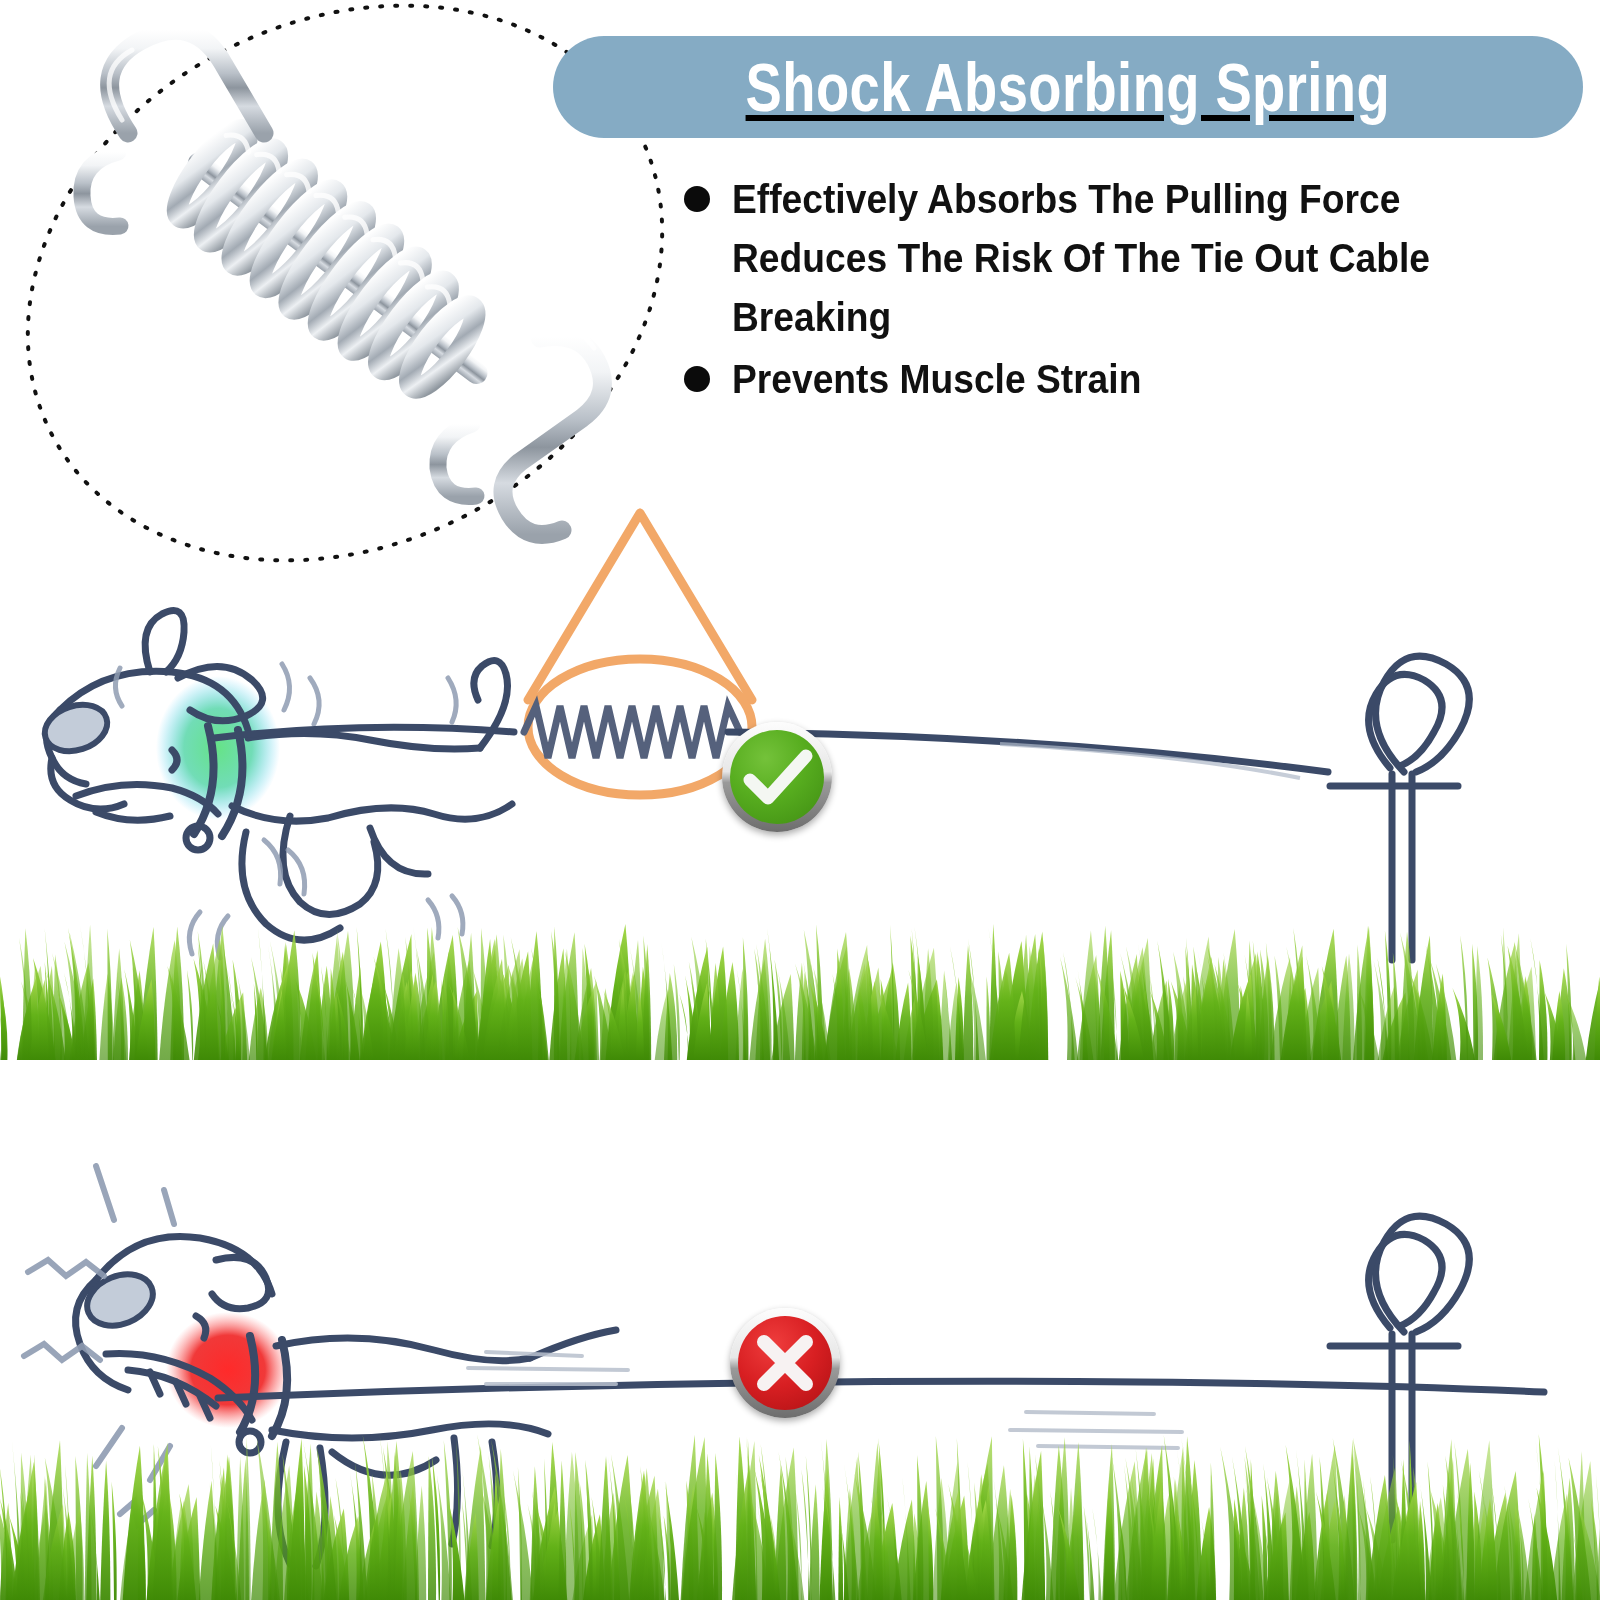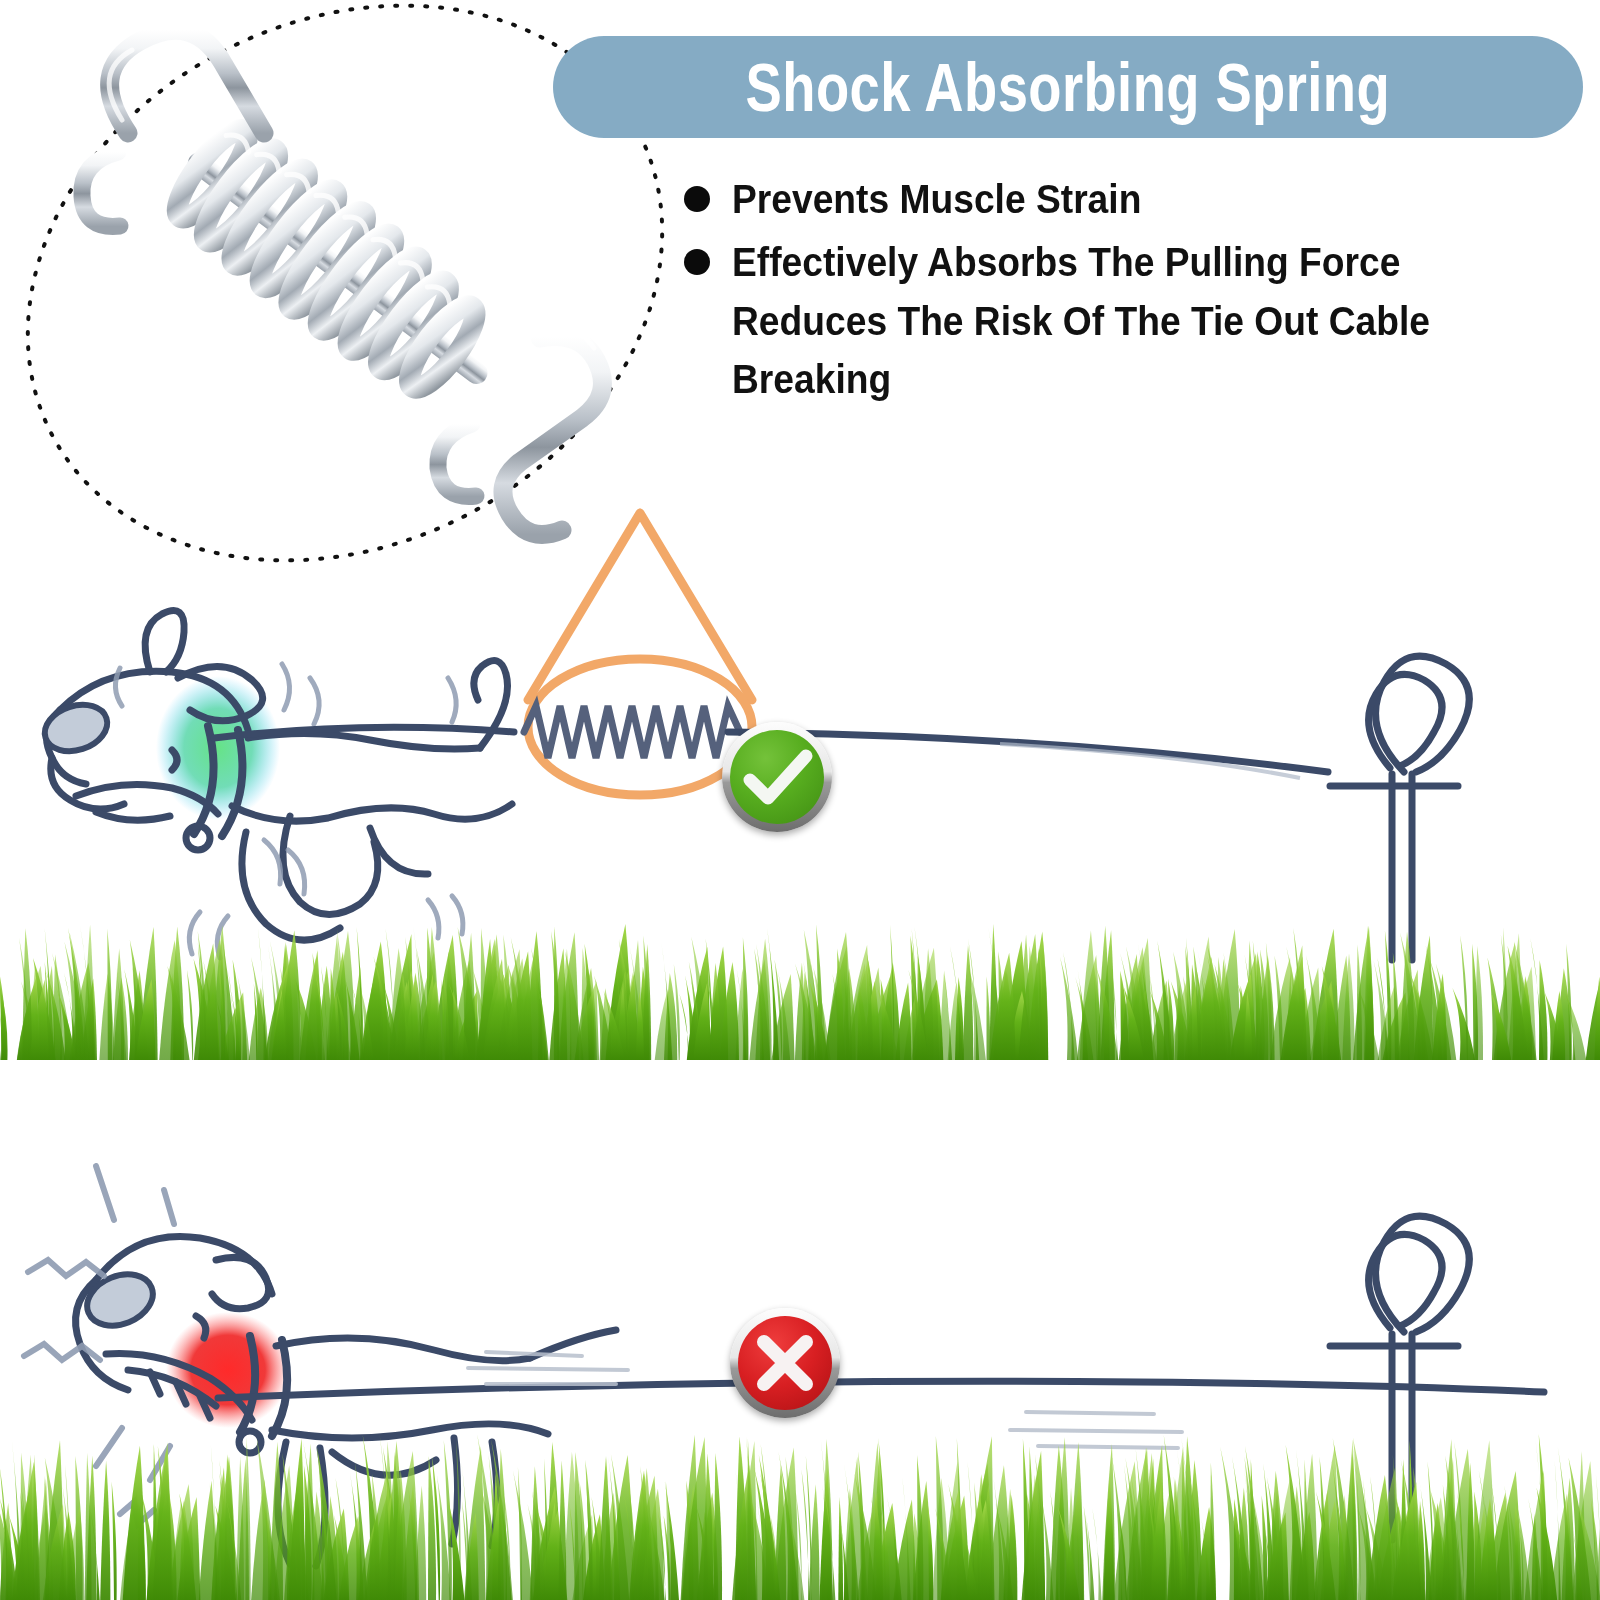--- a/index.html
+++ b/index.html
@@ -147,32 +147,32 @@
       <g fill="none" stroke="#ffffff" stroke-width="5" stroke-linecap="round" opacity=".7">
         <path d="M548 330 q32 -4 46 18"></path>
       </g>
 
       <g fill="none" stroke="url(#chrome)" stroke-width="17" stroke-linecap="round">
         <path d="M472 424 q-36 12 -34 44 q4 32 38 28"></path>
       </g>
     </svg>
   </div>
 
-  <div class="title-banner" id="titleBanner" style="background: rgb(133, 171, 196);">
+  <div class="title-banner" id="titleBanner" style="background: rgb(133, 171, 196); text-decoration: underline;">
     <span class="title-text" style="color: rgb(255, 255, 255);">Shock Absorbing Spring</span>
   </div>
 
   <div class="bullets">
     <div class="bullet-row">
       <span class="bullet-dot" style="background: rgb(11, 11, 11);"></span>
-      <span class="bullet-text" style="color: rgb(17, 17, 17);">Prevents Muscle Strain</span>
+      <span class="bullet-text" style="color: rgb(17, 17, 17);">Effectively Absorbs The Pulling Force Reduces The Risk Of The Tie Out Cable Breaking</span>
     </div>
     <div class="bullet-row">
       <span class="bullet-dot" style="background: rgb(11, 11, 11);"></span>
-      <span class="bullet-text" style="color: rgb(17, 17, 17);">Effectively Absorbs The Pulling Force Reduces The Risk Of The Tie Out Cable Breaking</span>
+      <span class="bullet-text" style="color: rgb(17, 17, 17);">Prevents Muscle Strain</span>
     </div>
   </div>
 
   <svg style="position:absolute;left:490px;top:495px;width:290px;height:310px;" viewBox="0 0 290 310">
     <path d="M150 18 L38 205 M150 18 L262 205" fill="none" stroke="#f2a868" stroke-width="9" stroke-linecap="round"></path>
     <ellipse cx="150" cy="232" rx="112" ry="68" fill="none" stroke="#f2a868" stroke-width="9"></ellipse>
   </svg>
 
   <div class="panel panel-top">
     <svg class="scene" viewBox="0 0 1600 500">

